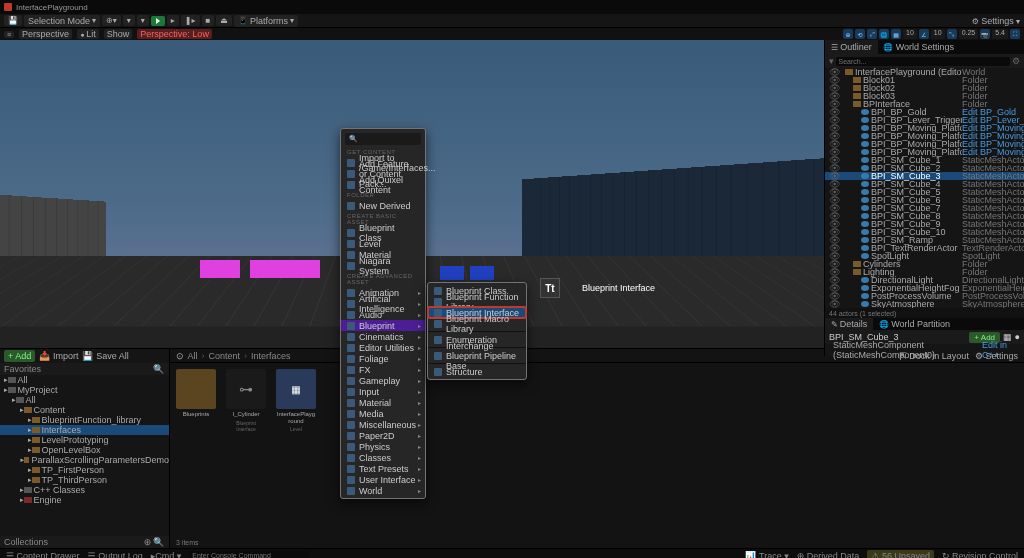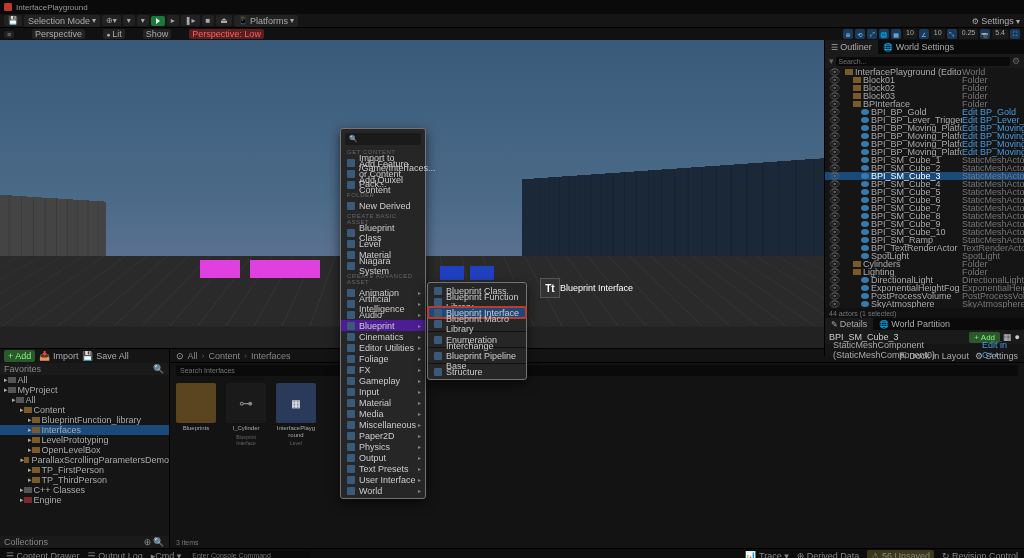--- a/index.html
+++ b/index.html
@@ -5,39 +5,39 @@
 *{margin:0;padding:0;box-sizing:border-box;font-family:"Segoe UI",Arial,sans-serif;font-size:9px;user-select:none}
 body{background:#0a0a0a;color:#ccc;width:1024px;height:558px;overflow:hidden;position:relative}
 .titlebar{height:14px;background:#0a0a0a;display:flex;align-items:center;padding:0 4px}
 .titlebar .logo{width:8px;height:8px;background:#c0392b;border-radius:1px;margin-right:4px}
 .titlebar .title{font-size:8px;color:#999}
 .toolbar{height:14px;background:#151515;display:flex;align-items:center;padding:0 4px;gap:2px;border-bottom:1px solid #000}
 .tb-btn{padding:1px 4px;background:#222;border-radius:2px;font-size:8px;color:#aaa;display:flex;align-items:center;gap:2px}
 .tb-btn.play{background:#1b7a3a;color:#fff;padding:2px 5px}
 .tb-btn .tri{width:0;height:0;border-left:4px solid #fff;border-top:3px solid transparent;border-bottom:3px solid transparent}
 .tb-settings{margin-left:auto;font-size:8px;color:#aaa}
-.viewbar{height:12px;background:#111;display:flex;align-items:center;padding:0 4px;gap:18px}
+.viewbar{height:12px;background:#111;display:flex;align-items:center;padding:0 4px;gap:5px}
 .vb-btn{padding:0 3px;background:#222;border-radius:2px;font-size:7px;color:#aaa}
 .vb-btn.red{background:#5a1e1e;color:#e66}
 .vb-right{margin-left:auto;display:flex;gap:2px}
 .vb-icon{width:10px;height:10px;background:#1a3a5a;border-radius:2px;font-size:6px;display:flex;align-items:center;justify-content:center;color:#8cf}
 .vb-num{padding:0 3px;font-size:7px;color:#aaa;background:#1a1a1a;border-radius:2px}
 .main{display:flex;height:308px}
 .viewport{flex:1;background:linear-gradient(to bottom,#3a5a7a 0%,#4a6a88 50%,#5a7090 70%,#222 70%,#222 100%);position:relative;overflow:hidden}
 .floor{position:absolute;bottom:0;left:0;right:0;height:30%;background:repeating-linear-gradient(90deg,#2a2a2a 0 20px,#333 20px 21px),repeating-linear-gradient(0deg,#2a2a2a 0 20px,#333 20px 21px);background-blend-mode:normal;transform:perspective(300px) rotateX(55deg);transform-origin:top}
 .wall-left{position:absolute;bottom:60px;left:-20px;width:140px;height:90px;background:repeating-linear-gradient(90deg,#444 0 12px,#3a3a3a 12px 13px);transform:perspective(400px) rotateY(30deg)}
 .wall-right{position:absolute;bottom:60px;right:-80px;width:440px;height:120px;background:repeating-linear-gradient(90deg,#1a2838 0 14px,#152230 14px 15px);transform:perspective(400px) rotateY(-25deg)}
 .cube-m{position:absolute;width:40px;height:18px;background:#e040e0;bottom:70px}
 .cube-m.c1{left:200px}
 .cube-m.c2{left:250px}
 .cube-m.c3{left:290px;width:30px}
 .cube-b{position:absolute;bottom:68px;width:24px;height:14px;background:#2040c0}
 .cube-b.b1{right:360px}
 .cube-b.b2{right:330px}
-.tooltip{position:absolute;left:540px;top:238px;display:flex;align-items:center;gap:0;color:#fff;font-size:12px;font-weight:500}
+.tooltip{position:absolute;left:540px;top:238px;display:flex;align-items:center;gap:22px;color:#fff;font-size:12px;font-weight:500}
 .tooltip .tt-icon{width:20px;height:20px;background:#333;border:1px solid #555;display:flex;align-items:center;justify-content:center;font-weight:bold;font-size:10px}
 .outliner{width:200px;background:#151515;display:flex;flex-direction:column;border-left:1px solid #000}
 .panel-tabs{display:flex;height:14px;background:#0a0a0a}
 .panel-tab{padding:0 6px;font-size:8px;color:#aaa;display:flex;align-items:center;gap:2px}
 .panel-tab.active{background:#1a1a1a}
 .panel-search{height:14px;background:#1a1a1a;display:flex;align-items:center;padding:0 4px;gap:2px}
 .panel-search input{flex:1;background:#0a0a0a;border:none;color:#888;font-size:7px;padding:1px 3px;border-radius:2px}
 .ol-header{display:flex;height:12px;background:#1a1a1a;border-bottom:1px solid #000;font-size:7px;color:#888}
 .ol-header .col1{flex:1;padding-left:24px}
 .ol-header .col2{width:60px}
@@ -450,23 +450,20 @@
       <span class="crumb">All</span>
       <span class="sep">›</span>
       <span class="crumb">Content</span>
       <span class="sep">›</span>
       <span class="crumb">Interfaces</span>
       <div class="br-path-right">
         <span>⇱ <span>Dock in Layout</span></span>
         <span>⚙ <span>Settings</span></span>
       </div>
     </div>
-    <div class="br-search">
-      <input placeholder="Search Interfaces" style="">
-    </div>
     <div class="br-grid" id="br-grid">
         <div class="asset">
           <div class="thumb folder"></div>
           <div class="name">Blueprints</div>
         </div>
         <div class="asset">
           <div class="thumb" style="color:#888;font-size:14px">⊶</div>
           <div class="name">I_Cylinder</div>
           <div class="sub">Blueprint Interface</div>
         </div>
@@ -605,21 +602,21 @@
         <span>Paper2D</span>
         <span class="arrow">▸</span>
       </div>
       <div class="ctx-item">
         <span class="mi-icon"></span>
         <span>Physics</span>
         <span class="arrow">▸</span>
       </div>
       <div class="ctx-item">
         <span class="mi-icon"></span>
-        <span>Output</span>
+        <span>Classes</span>
         <span class="arrow">▸</span>
       </div>
       <div class="ctx-item">
         <span class="mi-icon"></span>
         <span>Text Presets</span>
         <span class="arrow">▸</span>
       </div>
       <div class="ctx-item">
         <span class="mi-icon"></span>
         <span>User Interface</span>

